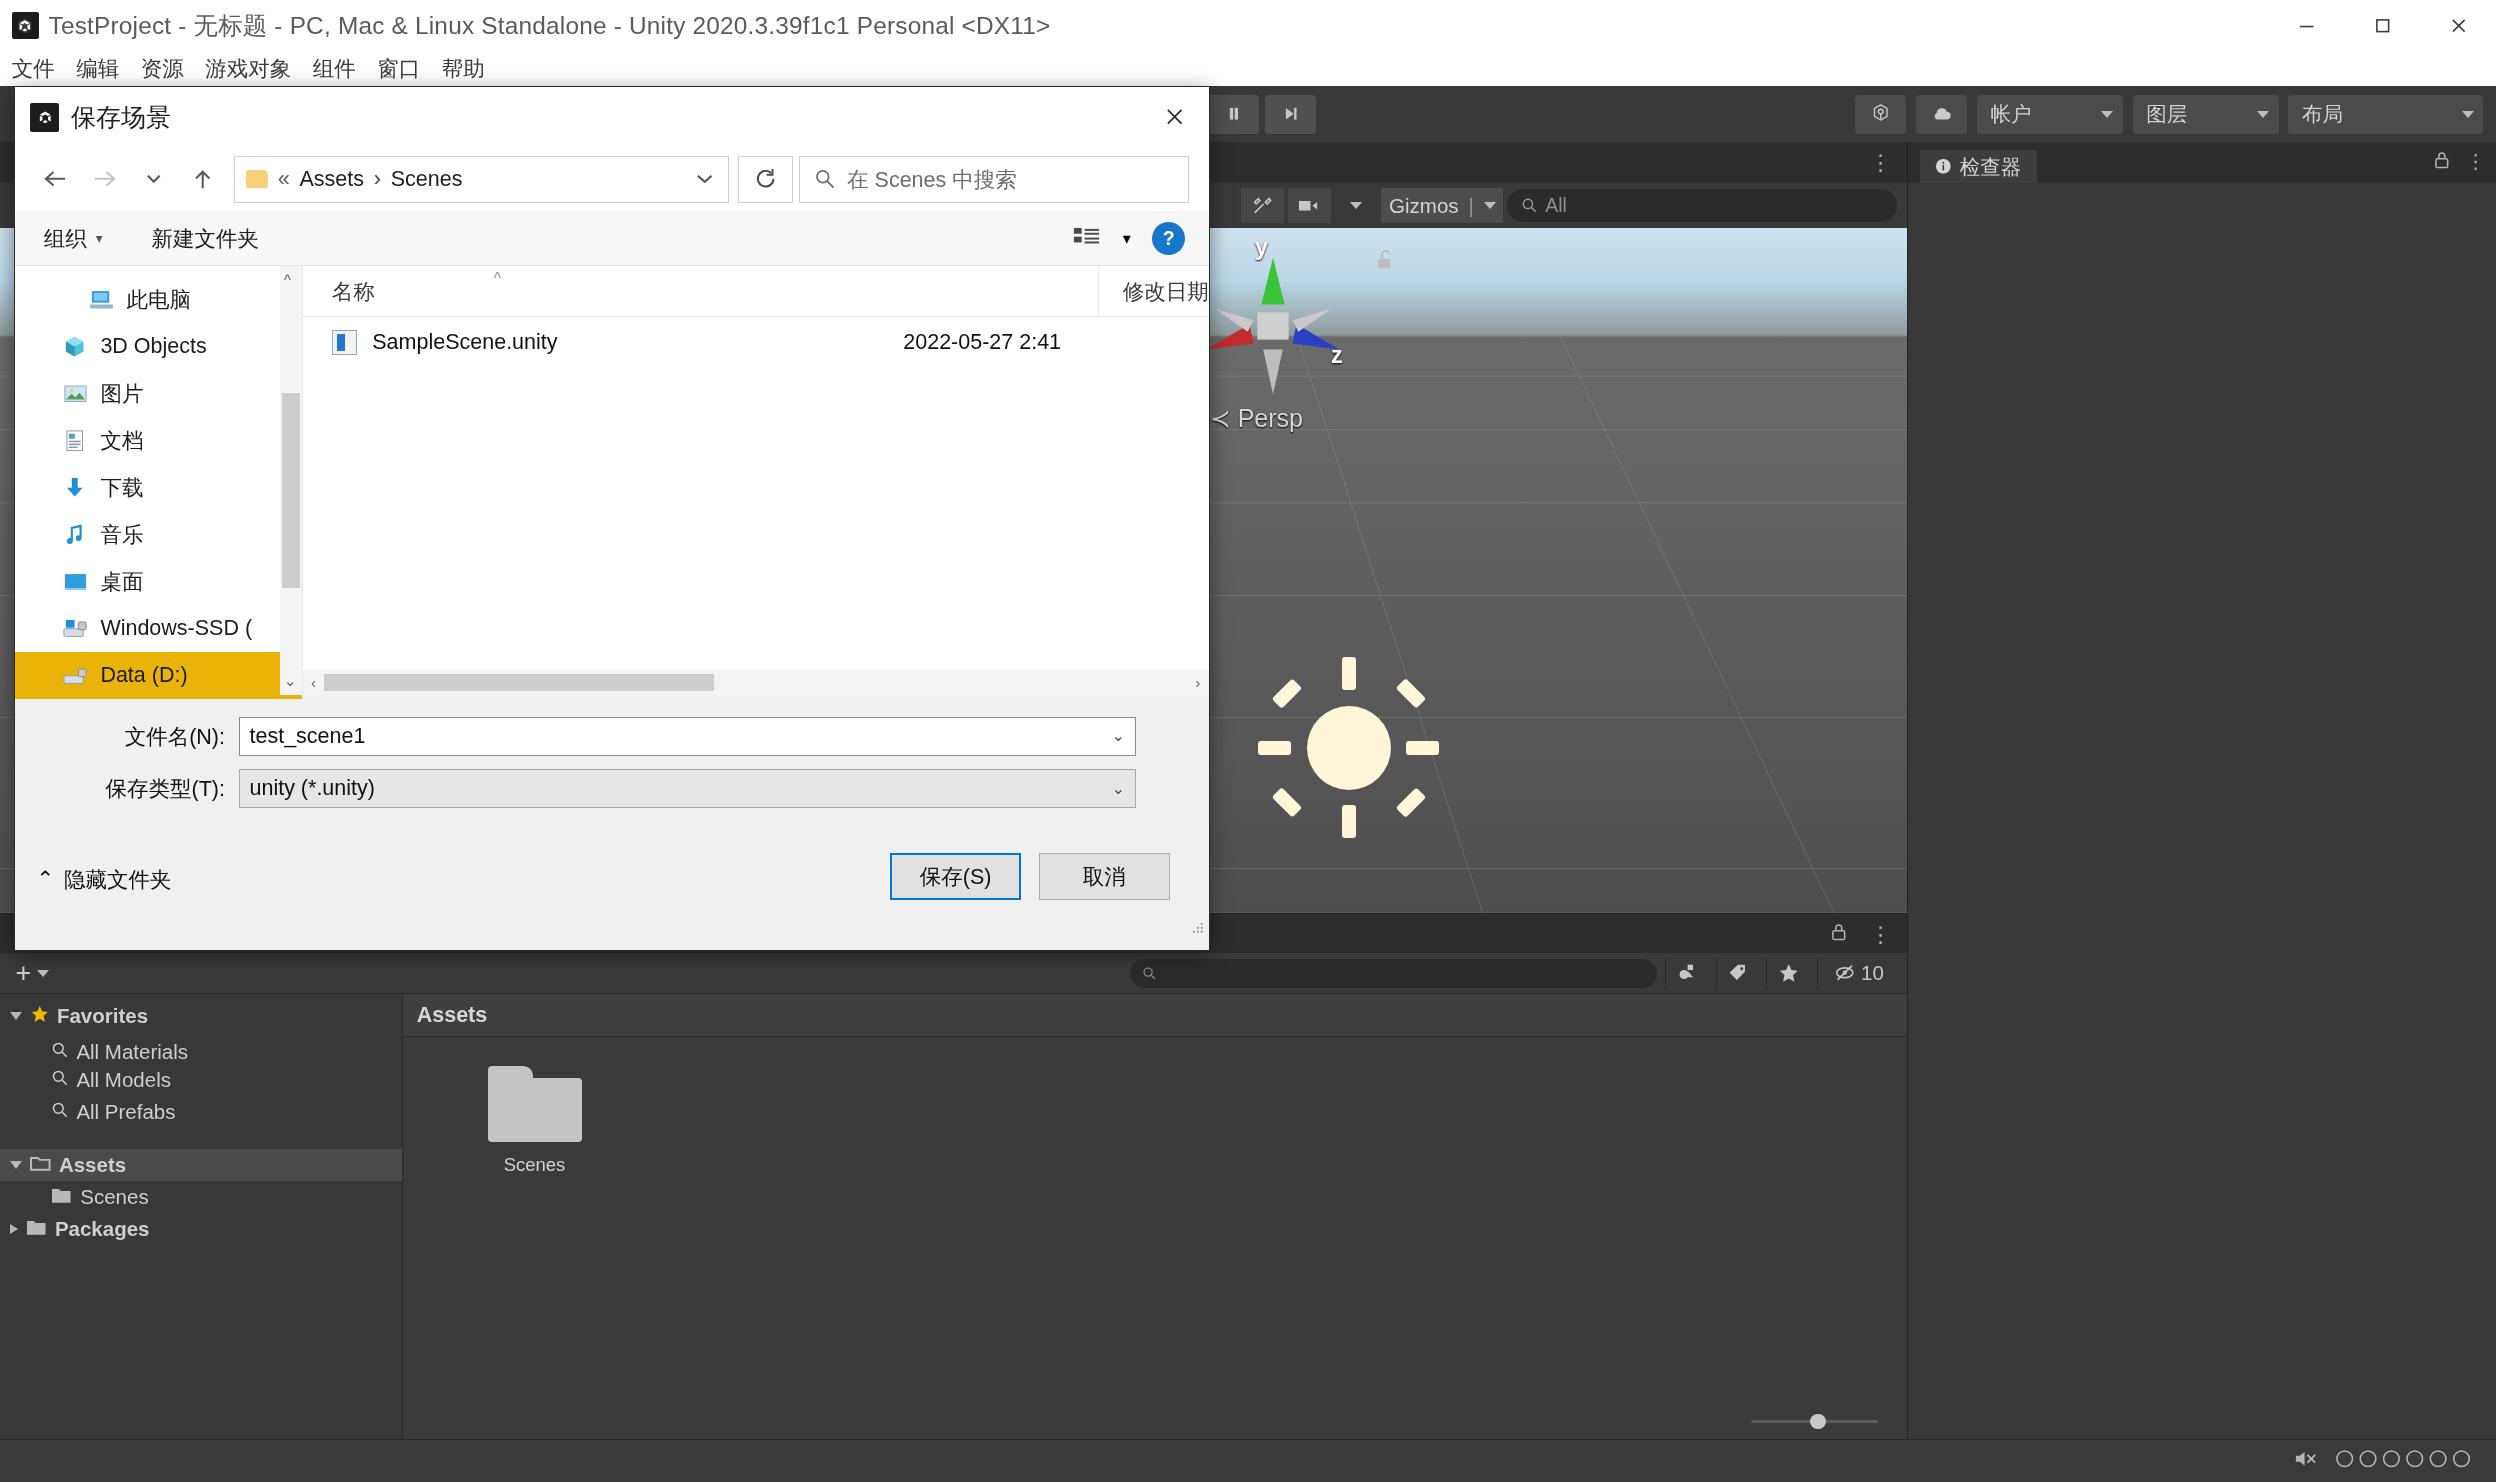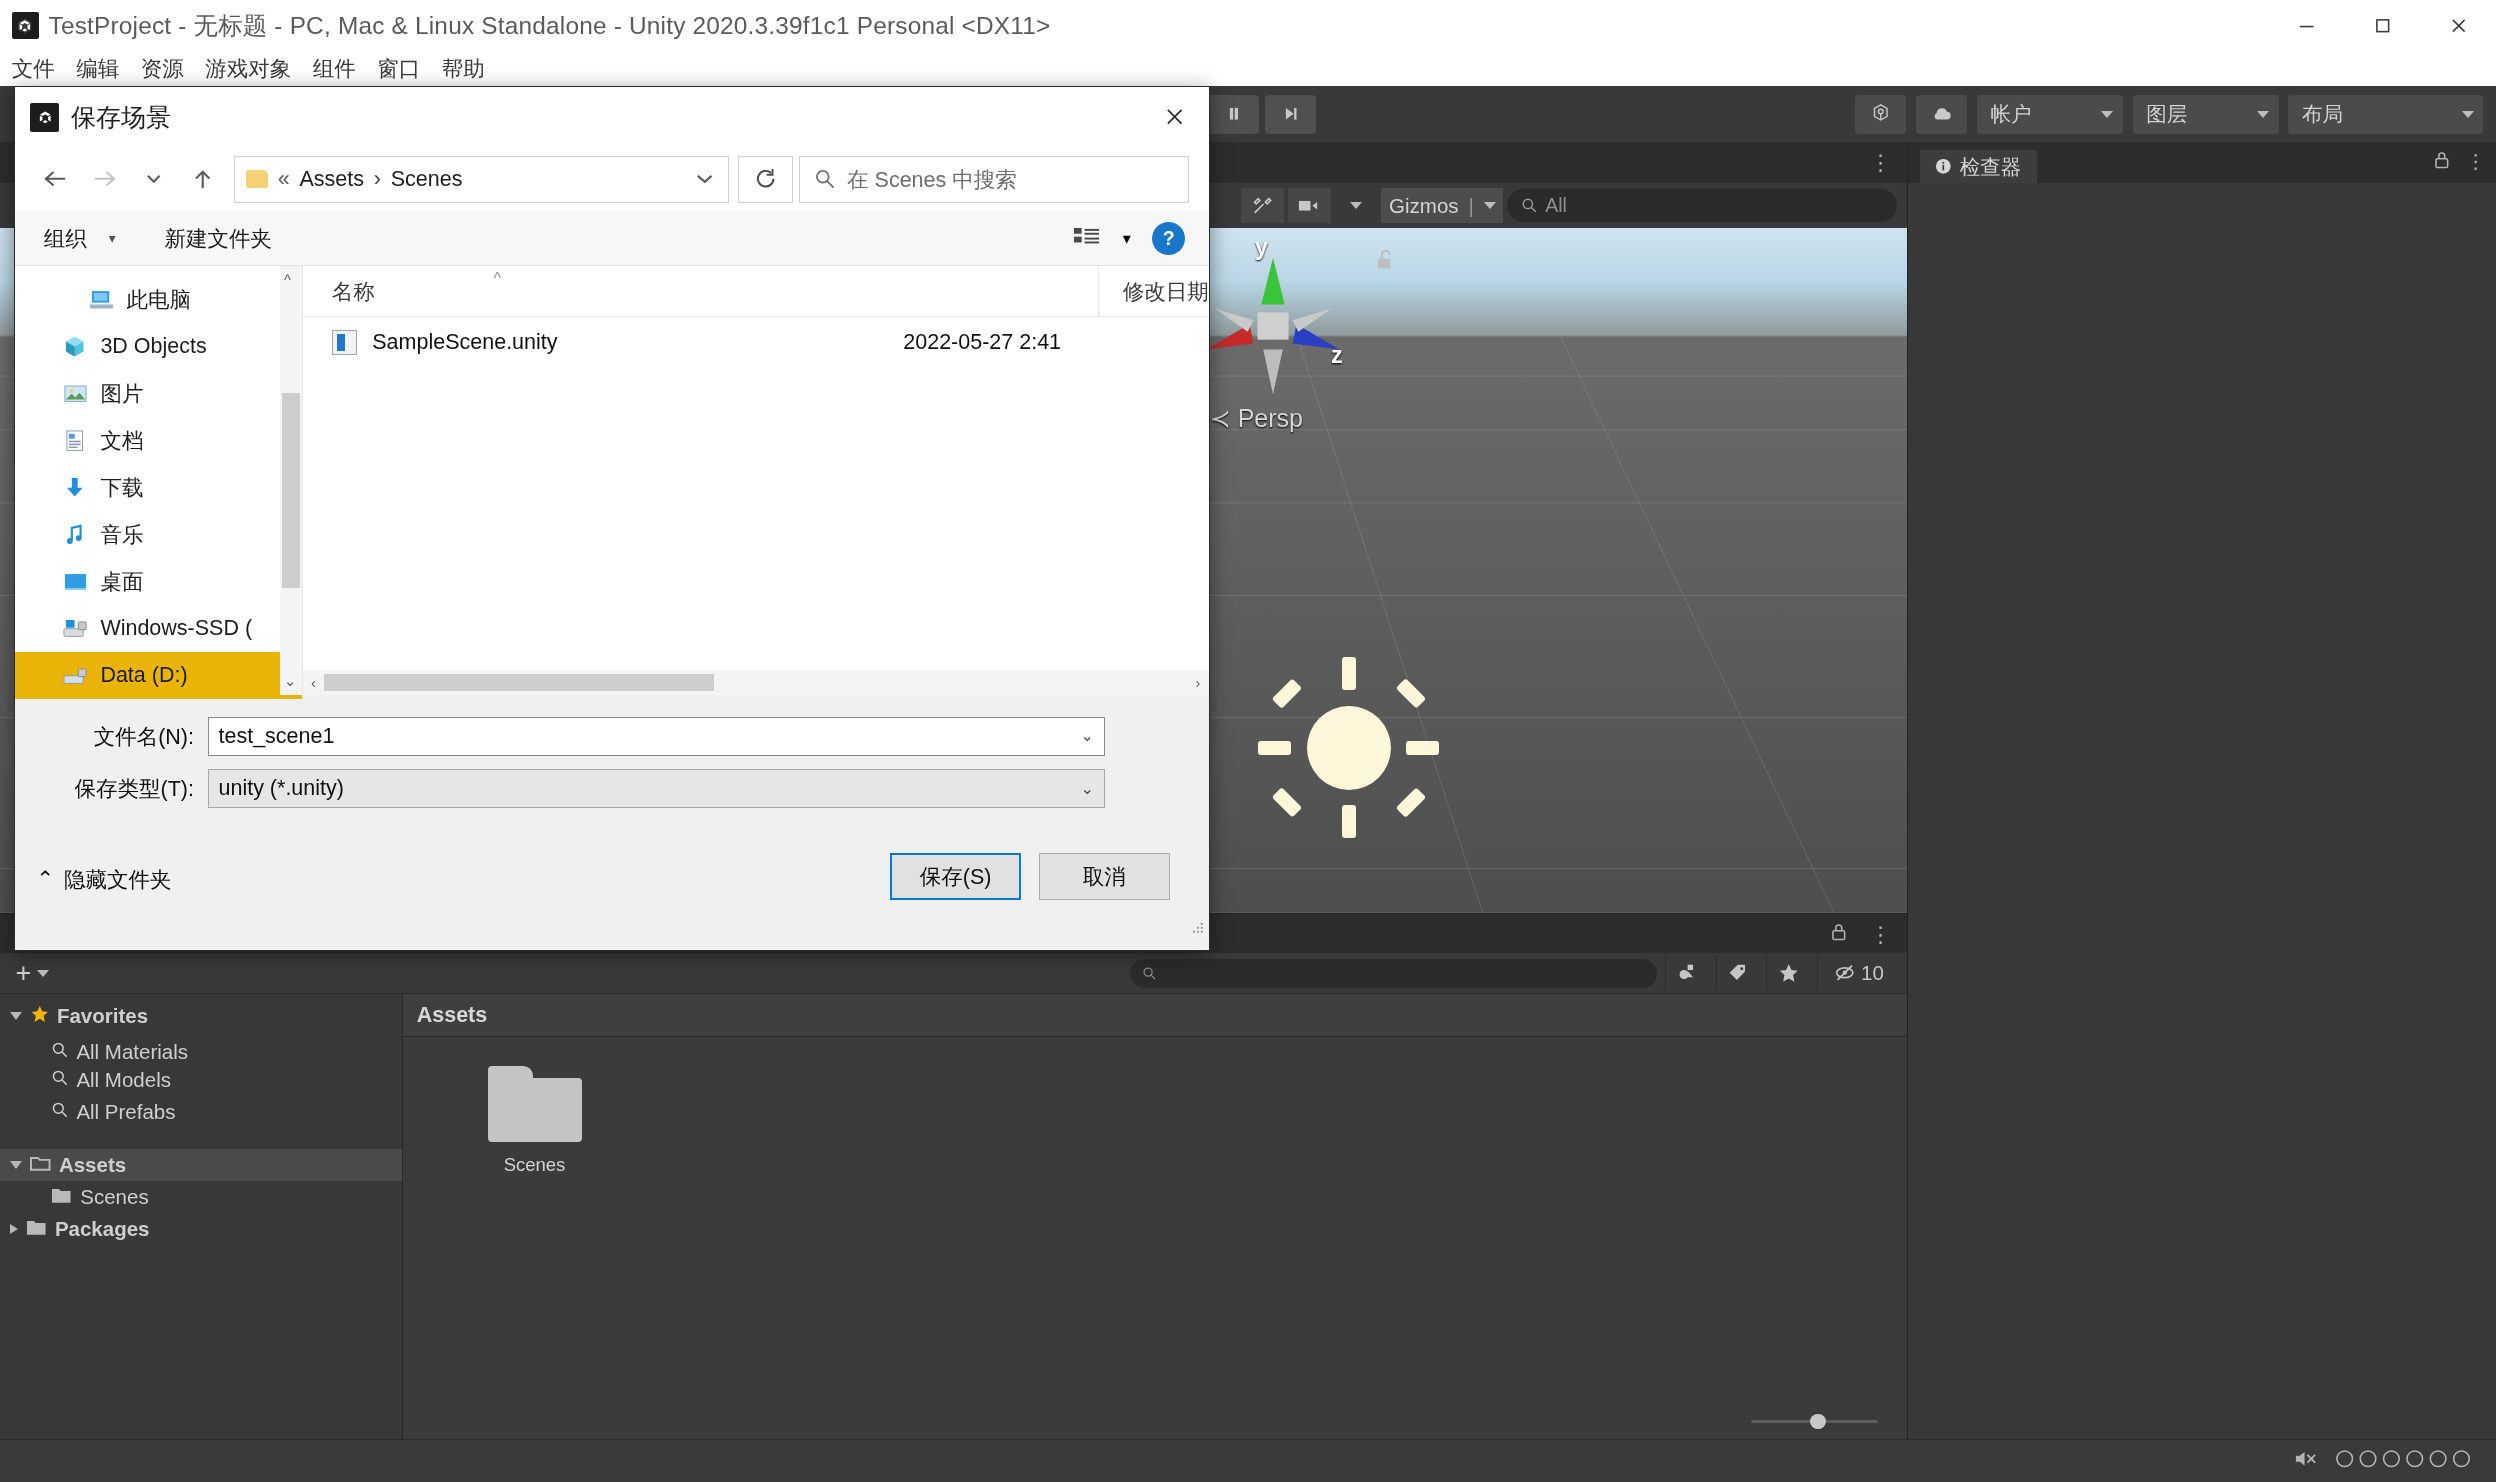--- a/index.html
+++ b/index.html
@@ -185,21 +185,21 @@
   .folder-mini { width:21.5px; height:17.6px; background:#f6d277; border-radius:2px 4.9px 2px 2px; }
   .crumb-sep { color:#3f3f3f; }
   .refresh { width:55px; height:47px; border:1px solid #cfcfcf; background:#fff;
              display:flex; align-items:center; justify-content:center; color:#4a4a4a; font-size:23.4px;}
   .dlg-search {
     width:390px; height:47px; border:1px solid #cfcfcf; background:#fff; display:flex; align-items:center;
     padding:0 13.7px; gap:11.7px; color:#6d6d6d; font-size:21.5px;
   }
   .dlg-cmdbar { height:55px; background:#f7f7f7; border-bottom:1px solid #e2e2e2;
                 display:flex; align-items:center; padding:0 29px; gap:49px; position:relative;}
-  .cmd { font-size:21.5px; color:#1c1c1c; display:flex; align-items:center; gap:22px;}
+  .cmd { font-size:21.5px; color:#1c1c1c; display:flex; align-items:center; gap:9px;}
   .cmd .v { font-size:13.7px; color:#555; }
   .cmd-right { position:absolute; right:23.4px; display:flex; align-items:center; gap:21.5px;}
   .help-circ { width:33px; height:33px; border-radius:50%; background:#1877c9; color:#fff;
                display:flex; align-items:center; justify-content:center; font-size:19.5px; font-weight:bold;}
   .dlg-body { display:flex; height:429px; background:#fff; }
   .dlg-sidebar { width:288px; background:#fff; border-right:1px solid #e6e6e6; position:relative; padding-top:9.8px;}
   .side-row { height:47px; display:flex; align-items:center; gap:11.7px; padding-left:47px; font-size:21.5px; color:#1c1c1c;}
   .side-row.root { padding-left:73px; }
   .side-row.sel { background:#eab308; }
   .side-ico { width:27px; height:23.4px; display:flex; align-items:center; justify-content:center; font-size:18.5px;}
@@ -216,21 +216,21 @@
   .file-ico { width:25px; height:25px; margin:0 15.6px 0 29px; background:#f2f2f2; border:1px solid #9aa6b2;
               position:relative; }
   .file-ico:after { content:""; position:absolute; left:3.9px; top:2.9px; width:8.8px; height:17.6px; background:#1f78d1;}
   .file-name { width:531px; }
   .hscroll { position:absolute; left:0; bottom:0; width:100%; height:25px; background:#f4f4f4;
              display:flex; align-items:center; }
   .hthumb { position:absolute; left:21.5px; top:3.9px; width:390px; height:17.6px; background:#cdcdcd;}
   .hs-arrow { width:21.5px; text-align:center; color:#5c5c5c; font-size:14.6px;}
   .dlg-fields { background:#f0f0f0; padding:21.5px 0 0 0; }
   .field-row { display:flex; align-items:center; margin-bottom:13.7px; }
-  .field-label { width:193px; text-align:right; padding-right:13.7px; font-size:21.5px; color:#111; }
+  .field-label { width:224px; text-align:right; padding-right:13.7px; font-size:21.5px; color:#111; }
   .field-input {
     width:897px; height:39px; border:1px solid #8a8a8a; background:#fff;
     display:flex; align-items:center; padding:0 9.8px; font-size:21.5px; color:#111;
     justify-content:space-between;
   }
   .field-input.gray { background:#e6e6e6; border:1px solid #a8a8a8; }
   .chev { color:#444; font-size:15.6px; }
   .dlg-footer { position:relative; height:117px; background:#f0f0f0; }
   .hide-folders { position:absolute; left:21.5px; top:43px; font-size:21.5px; color:#111;
                   display:flex; align-items:center; gap:9.8px;}

